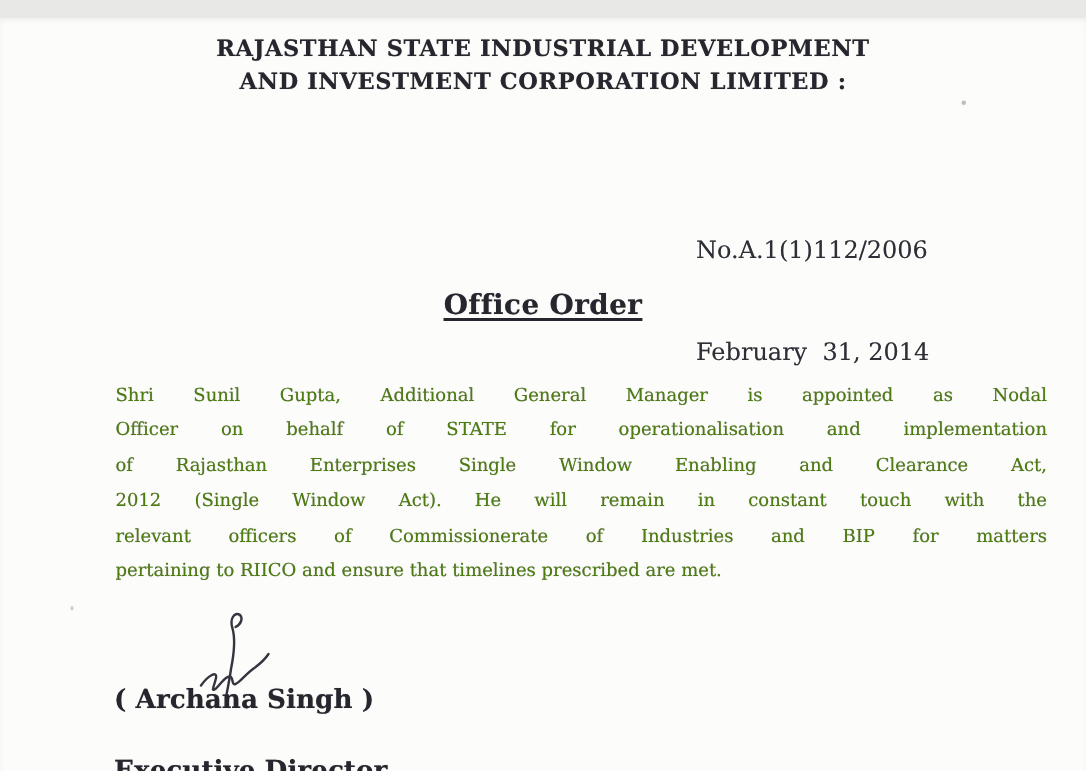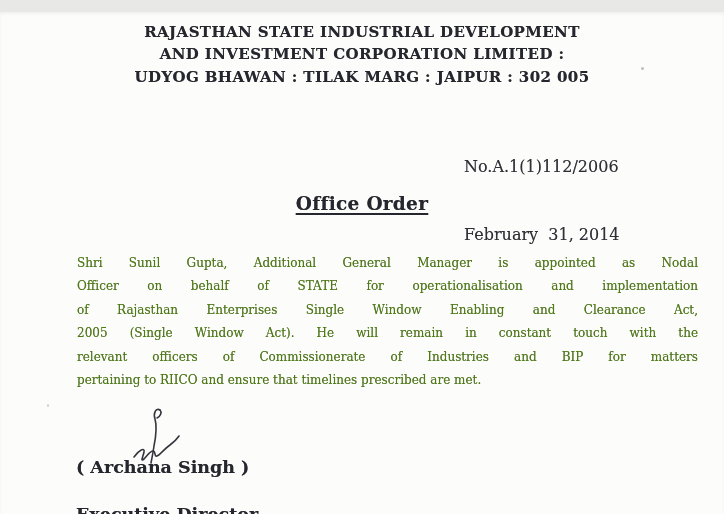--- a/index.html
+++ b/index.html
@@ -85,37 +85,36 @@
   .speck.s2 { left:47px;  top:392px; width:2px; height:3px; opacity:0.4; }
 </style>
 </head>
 <body>
 
 <div class="page">
 
   <header class="letterhead">
     <div>RAJASTHAN STATE INDUSTRIAL DEVELOPMENT</div>
     <div>AND INVESTMENT CORPORATION LIMITED :</div>
-    <div>UDYOG BHAWAN : TILAK MARG : JAIPUR : 302 005</div>
   </header>
 
   <div class="refblock">
     <div>No.A.1(1)112/2006</div>
     <div>February  31, 2014</div>
   </div>
 
   <div class="title-row">
     <span class="title">Office Order</span>
   </div>
 
   <div class="bodypara">
     <div class="bl j">Shri Sunil Gupta, Additional General Manager is appointed as Nodal</div>
     <div class="bl j">Officer on behalf of STATE for operationalisation and implementation</div>
     <div class="bl j">of Rajasthan Enterprises Single Window Enabling and Clearance Act,</div>
-    <div class="bl j">2005 (Single Window Act). He will remain in constant touch with the</div>
+    <div class="bl j">2012 (Single Window Act). He will remain in constant touch with the</div>
     <div class="bl j">relevant officers of Commissionerate of Industries and BIP for matters</div>
     <div class="bl">pertaining to RIICO and ensure that timelines prescribed are met.</div>
   </div>
 
   <svg class="sig-svg" viewBox="0 0 78 62" aria-hidden="true">
     <path d="M42 4 C38 1.5 35 7 37 13 C39 20 38 30 36 40 C35 47 34 52 33 57"></path>
     <path d="M42 4 C44 6 43 10 39 12"></path>
     <path d="M16 51 C21 44 27 41 26 46 C25 51 22 56 26 53 C30 49 32 45 35 45 C38 45 36 51 39 50 C42 49 46 43 52 39 C56 36 59 33 61 30"></path>
   </svg>
 

